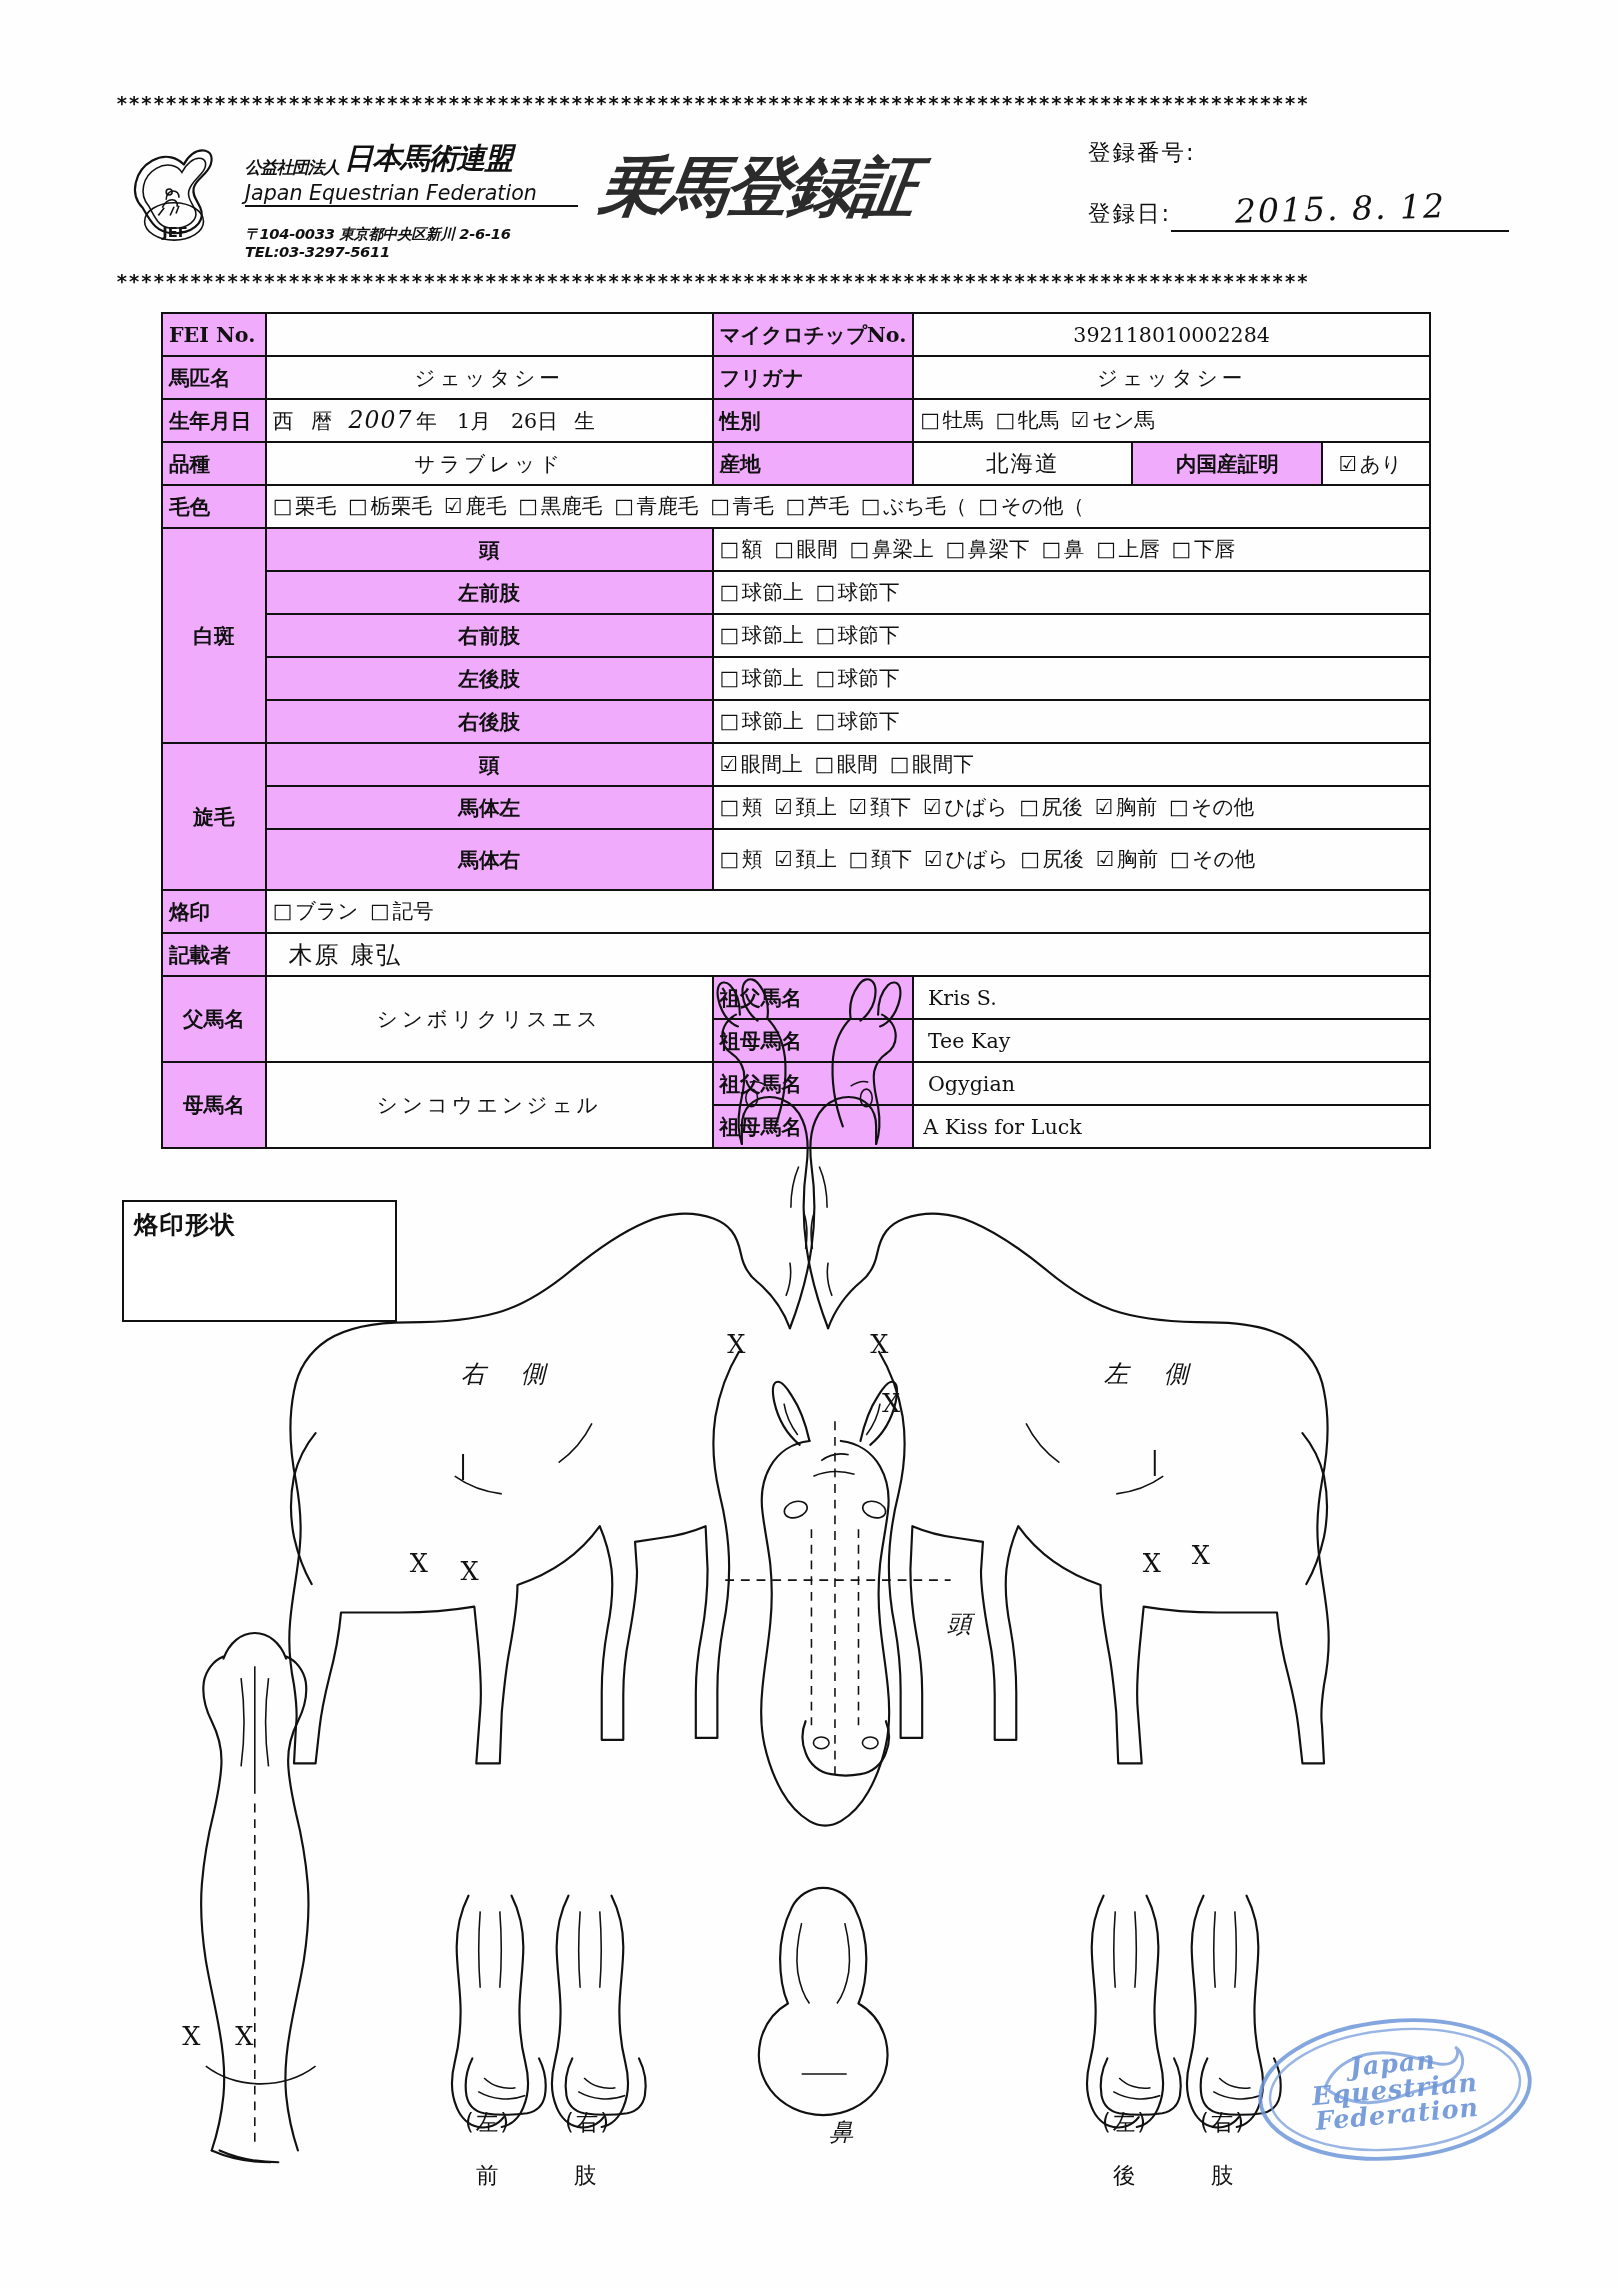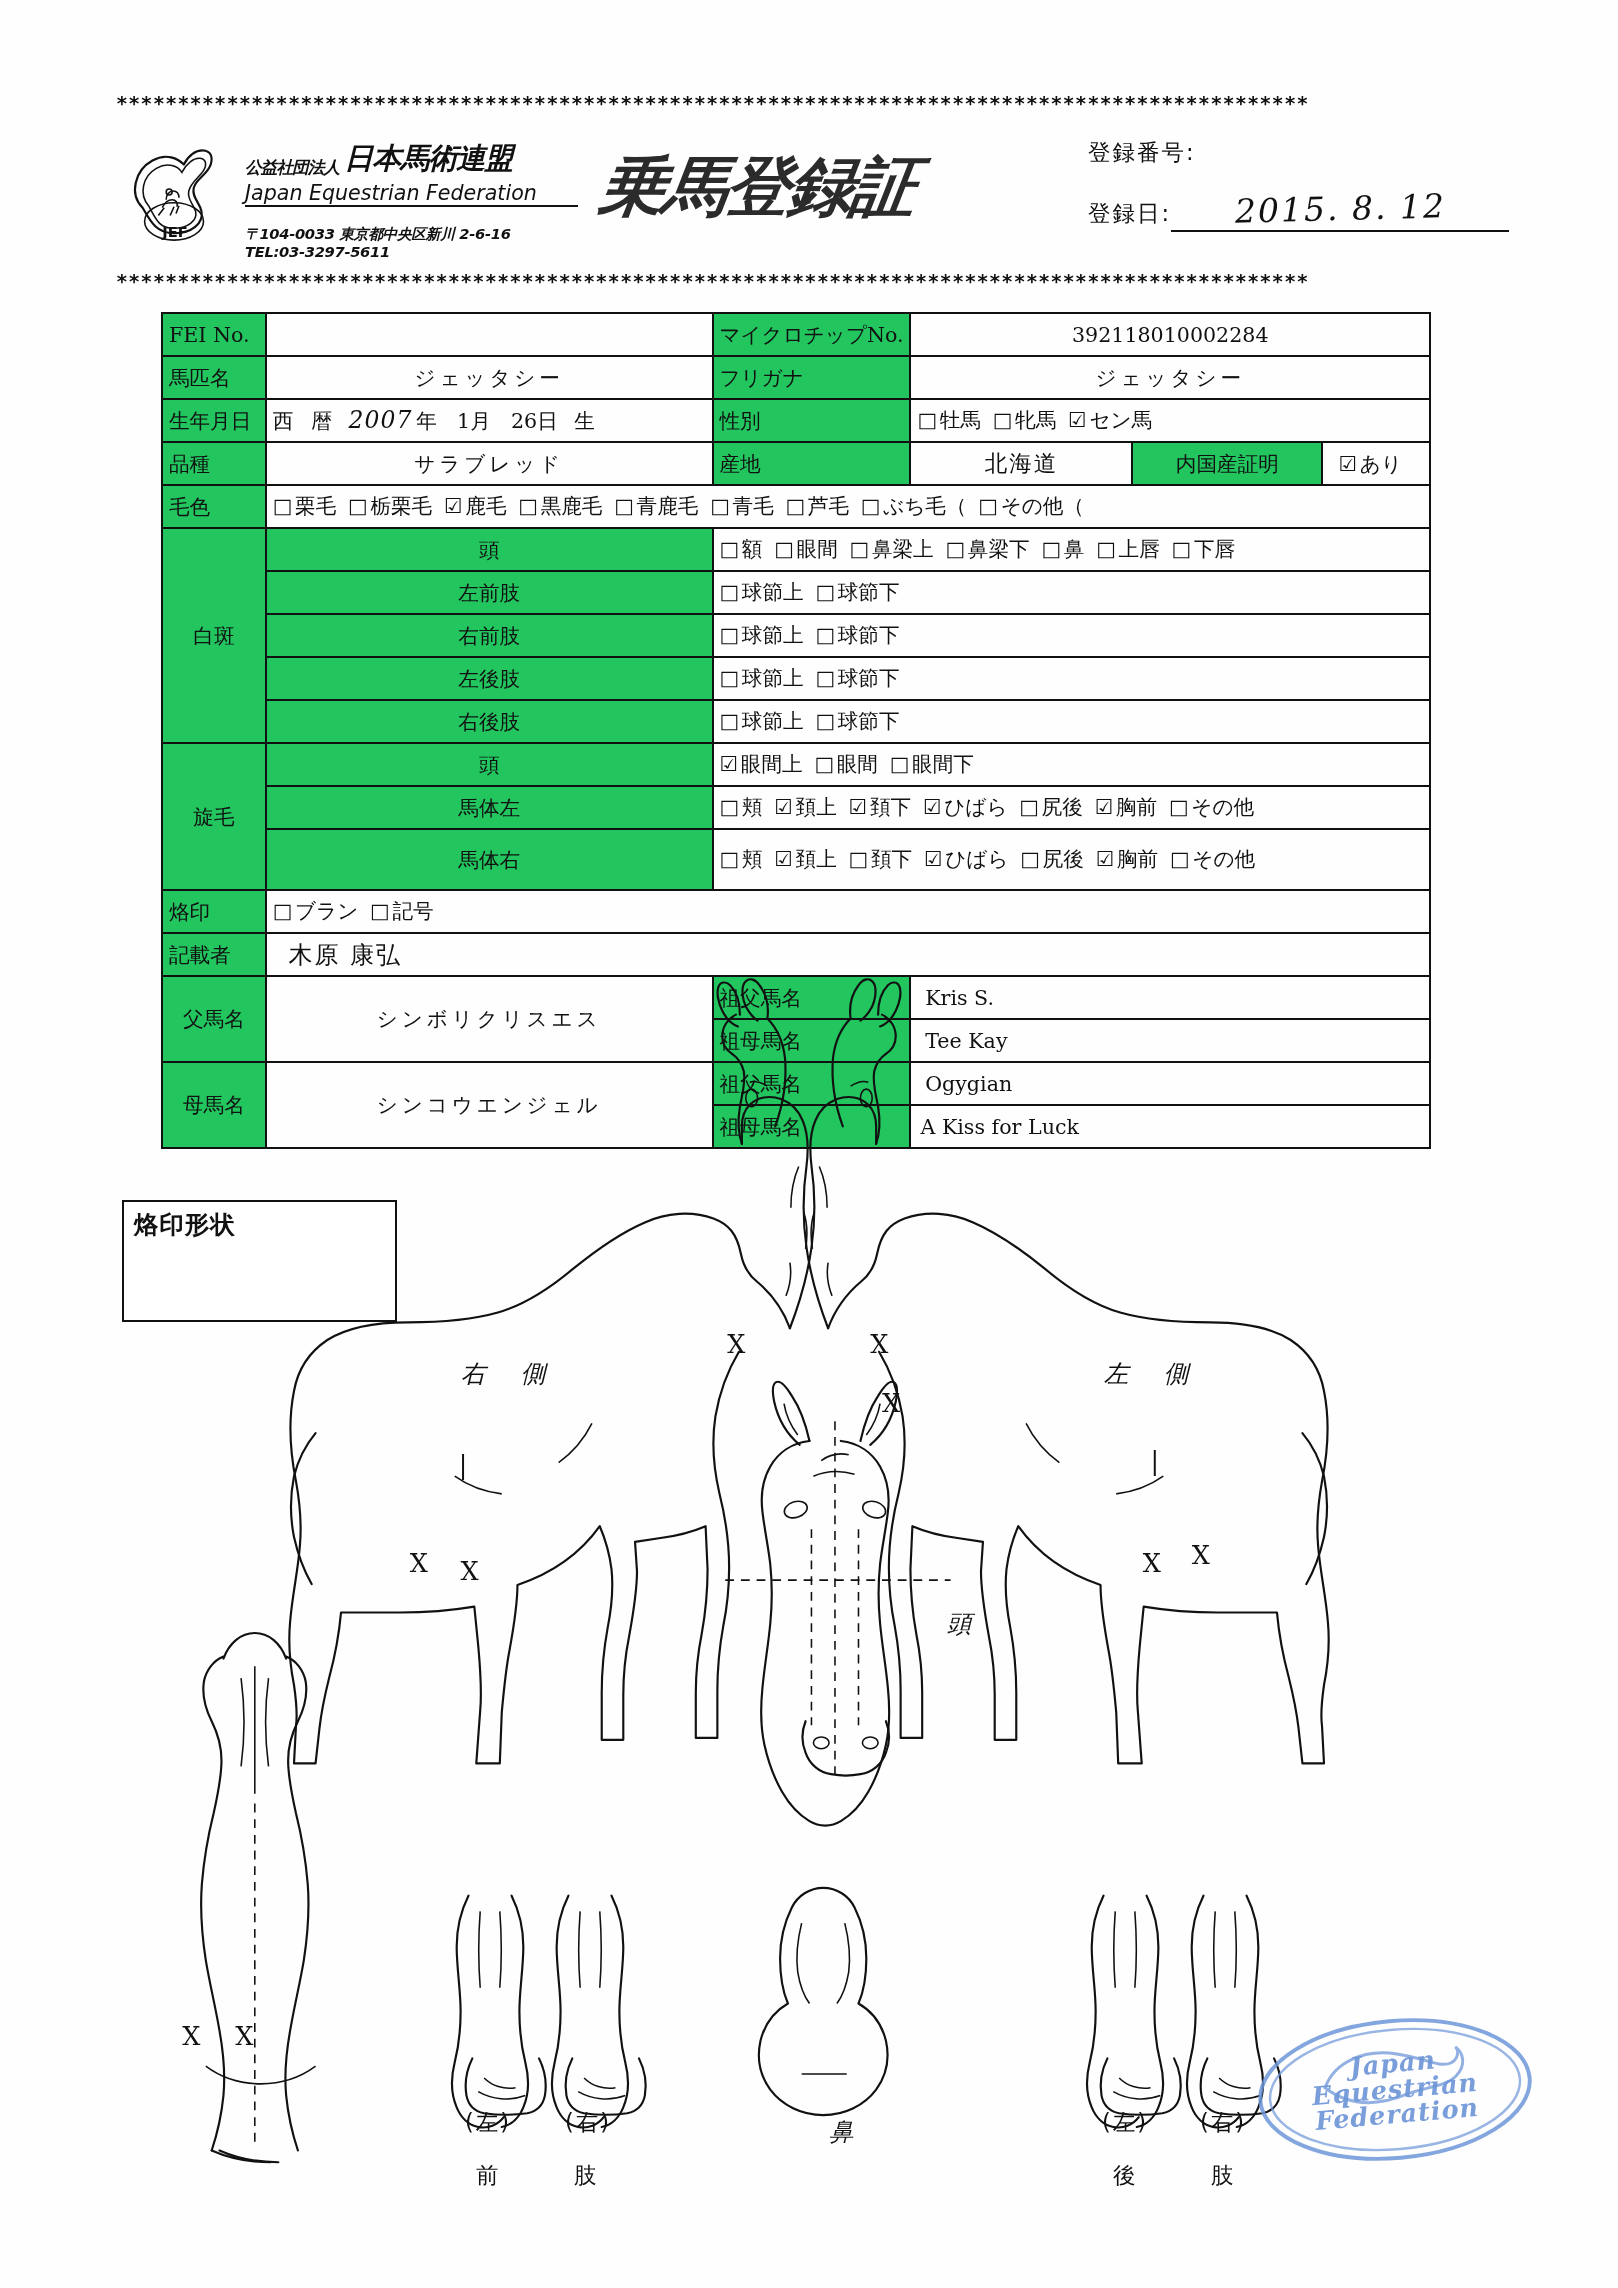--- a/index.html
+++ b/index.html
@@ -28,21 +28,21 @@
   .reg-row{display:flex;align-items:flex-end;margin-bottom:17.6px;}
   .reg-label{font-size:22.5px;letter-spacing:2px;white-space:nowrap;padding-bottom:3.9px;}
   .reg-val{flex:1;border-bottom:2.9px solid #111;text-align:center;padding-bottom:2px;}
   .reg-num{font-size:43px;letter-spacing:5.9px;font-family:"DejaVu Serif","Liberation Serif",serif;}
   .reg-date{font-size:33px;font-family:"DejaVu Serif","Liberation Serif",serif;font-style:italic;letter-spacing:2px;transform:rotate(-1.5deg);display:inline-block;}
 
   
   .tbl{position:absolute;left:161px;top:312px;width:1270px;border-collapse:collapse;
       font-family:"DejaVu Serif","Liberation Serif",serif;}
   .tbl td{border:2px solid #111;padding:2px 5.9px;font-size:20.6px;vertical-align:middle;height:37px;}
-  .hd{background:#22c55e;font-weight:400;white-space:nowrap;text-align:left;}
+  .hd{background:#f0abfc;font-weight:700;white-space:nowrap;text-align:left;}
   .hd.ctr{text-align:center;}
   .ctr{text-align:center;}
   .big{font-size:25.5px;letter-spacing:3.9px;}
   .sm{font-size:16.7px;}
   .lat{font-family:"DejaVu Serif","Liberation Serif",serif;font-size:20.6px;}
   .hand{font-family:"DejaVu Serif","Liberation Serif",serif;font-style:italic;font-size:23.5px;letter-spacing:1px;}
   .cb{display:inline-block;margin-right:2.9px;}
   .opt{white-space:nowrap;margin-right:11.8px;display:inline-block;}
   .optrow{line-height:1.3;}
 

